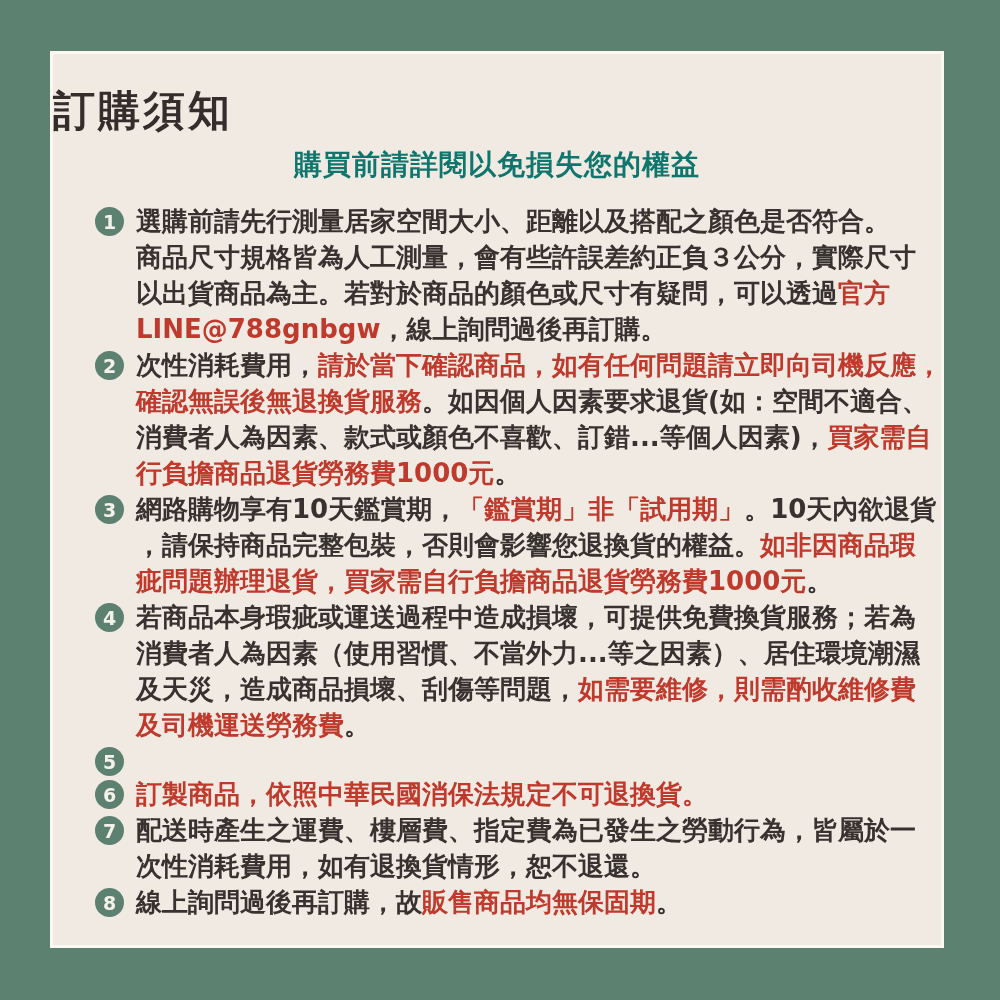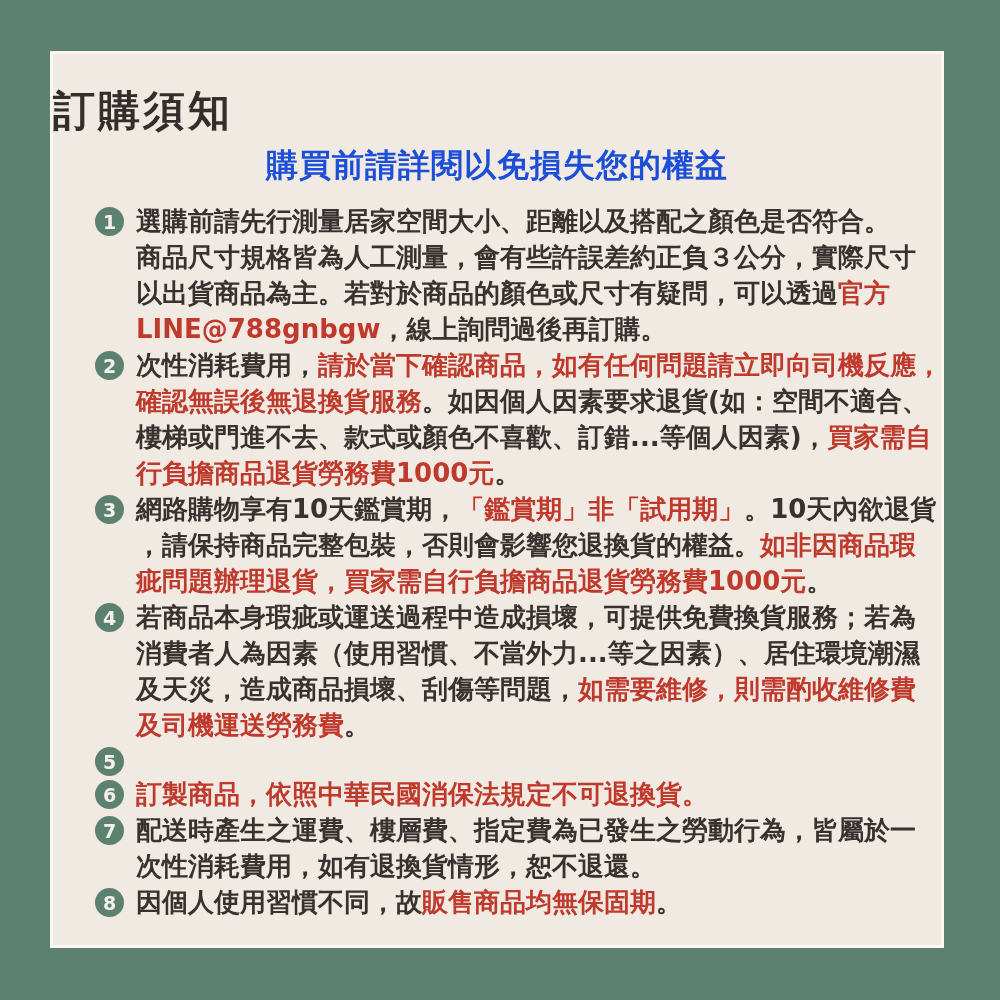--- a/index.html
+++ b/index.html
@@ -28,25 +28,25 @@
     font-size: 42px;
     line-height: 48px;
     font-weight: bold;
     letter-spacing: 3px;
     color: #332e2c;
   }
 
   .subtitle {
     margin: 13px 0 0 0;
     text-align: center;
-    font-size: 32px;
+    font-size: 28px;
     line-height: 34px;
     font-weight: bold;
     letter-spacing: 1px;
-    color: #1d4ed8;
+    color: #0f766e;
   }
 
   .notice-list {
     list-style: none;
     margin: 21px 0 0 42px;
     padding: 0;
   }
 
   .notice-item {
     display: flex;
@@ -92,21 +92,21 @@
           <span class="badge">1</span>
           <p class="item-text"><span class="seg-dark">選購前請先行測量居家空間大小、距離以及搭配之顏色是否符合。
 商品尺寸規格皆為人工測量，會有些許誤差約正負３公分，實際尺寸
 以出貨商品為主。若對於商品的顏色或尺寸有疑問，可以透過</span><span class="seg-red">官方
 LINE@788gnbgw</span><span class="seg-dark">，線上詢問過後再訂購。</span></p>
         </li>
         <li class="notice-item">
           <span class="badge">2</span>
           <p class="item-text"><span class="seg-dark">次性消耗費用，</span><span class="seg-red">請於當下確認商品，如有任何問題請立即向司機反應，
 確認無誤後無退換貨服務</span><span class="seg-dark">。如因個人因素要求退貨(如：空間不適合、
-樓梯或門進不去、款式或顏色不喜歡、訂錯...等個人因素)，</span><span class="seg-red">買家需自
+消費者人為因素、款式或顏色不喜歡、訂錯...等個人因素)，</span><span class="seg-red">買家需自
 行負擔商品退貨勞務費1000元</span><span class="seg-dark">。</span></p>
         </li>
         <li class="notice-item">
           <span class="badge">3</span>
           <p class="item-text"><span class="seg-dark">網路購物享有10天鑑賞期，</span><span class="seg-red">「鑑賞期」非「試用期」</span><span class="seg-dark">。10天內欲退貨
 ，請保持商品完整包裝，否則會影響您退換貨的權益。</span><span class="seg-red">如非因商品瑕
 疵問題辦理退貨，買家需自行負擔商品退貨勞務費1000元</span><span class="seg-dark">。</span></p>
         </li>
         <li class="notice-item">
           <span class="badge">4</span>
@@ -122,17 +122,17 @@
           <span class="badge">6</span>
           <p class="item-text"><span class="seg-red">訂製商品，依照中華民國消保法規定不可退換貨。</span></p>
         </li>
         <li class="notice-item">
           <span class="badge">7</span>
           <p class="item-text"><span class="seg-dark">配送時產生之運費、樓層費、指定費為已發生之勞動行為，皆屬於一
 次性消耗費用，如有退換貨情形，恕不退還。</span></p>
         </li>
         <li class="notice-item">
           <span class="badge">8</span>
-          <p class="item-text"><span class="seg-dark">因個人使用習慣不同，故</span><span class="seg-red">販售商品均無保固期</span><span class="seg-dark">。</span></p>
+          <p class="item-text"><span class="seg-dark">線上詢問過後再訂購，故</span><span class="seg-red">販售商品均無保固期</span><span class="seg-dark">。</span></p>
         </li>
       </ol>
   </div>
 </div>
 
 </body></html>

